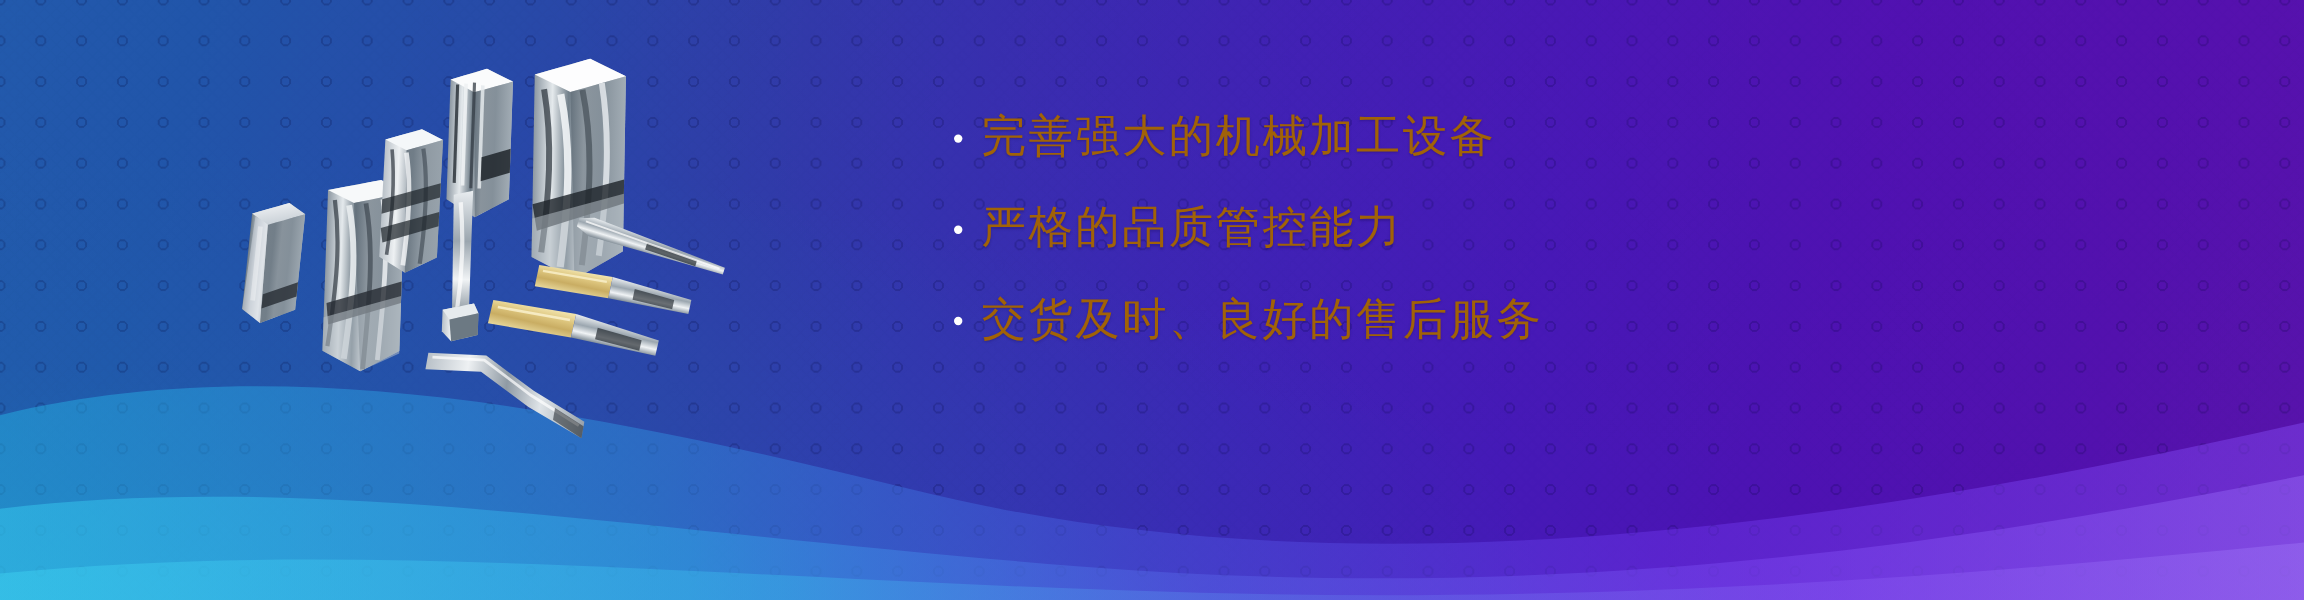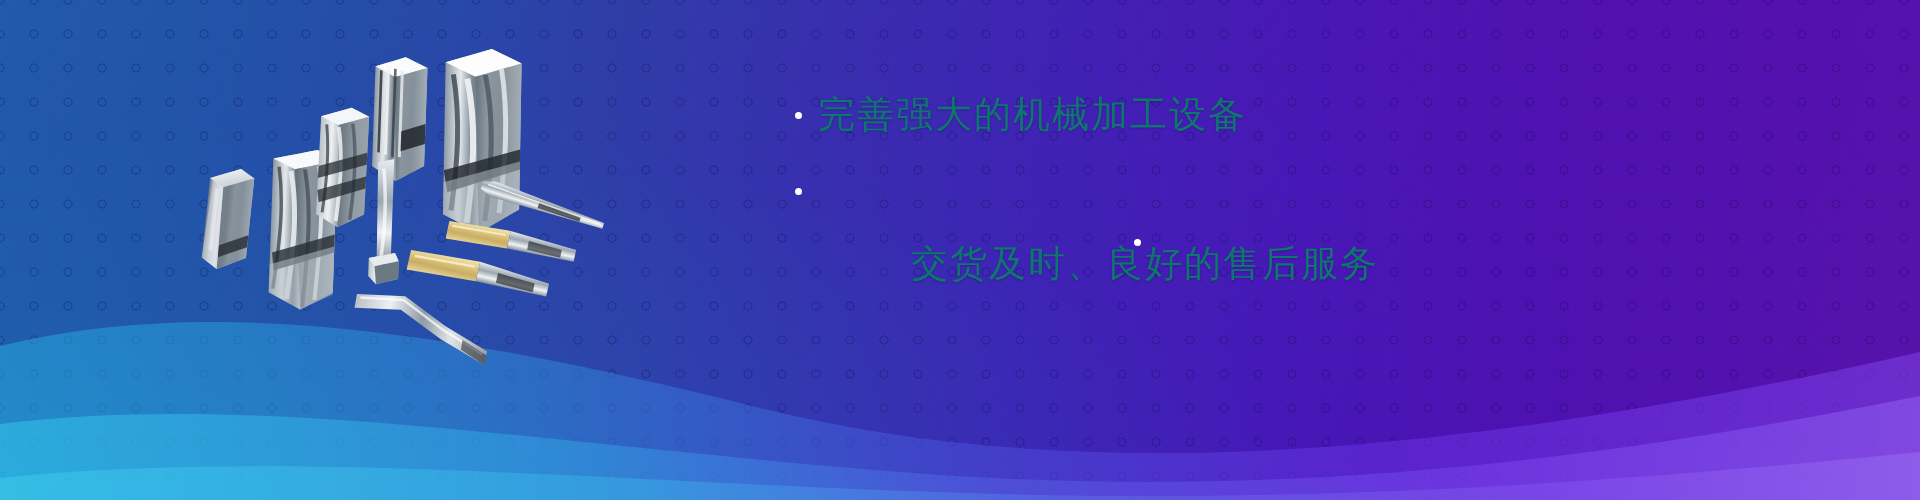--- a/index.html
+++ b/index.html
@@ -92,30 +92,30 @@
   
   .copy{
     position:absolute;
     left:795px; top:86px;
     width:700px;
     z-index:8;
   }
   .line{
     display:flex;
     align-items:center;
-    color:#0f766e;
+    color:#a16207;
     font-size:37px;
     line-height:1;
     letter-spacing:2.0px;
     height:57px;
     margin-bottom:19px;
     text-shadow:0 1px 2px rgba(20,10,70,.30);
     white-space:nowrap;
   }
-  .line:last-child{margin-bottom:0;flex-direction:column;}
+  .line:last-child{margin-bottom:0;}
   .dot{
     flex:0 0 auto;
     width:7px;height:7px;
     border-radius:50%;
     background:#ffffff;
     margin-right:16px;
     position:relative;
     top:1px;
   }
   .ltext{display:inline-block;}
@@ -303,20 +303,21 @@
   <div class="copy">
 
     <div class="line">
       <span class="dot"></span>
       <span class="ltext">完善强大的机械加工设备</span>
     </div>
 
 
     <div class="line">
       <span class="dot"></span>
+      <span class="ltext">严格的品质管控能力</span>
     </div>
 
     <div class="line">
       <span class="dot"></span>
       <span class="ltext">交货及时、良好的售后服务</span>
     </div>
 
   </div>
 
 </div>

